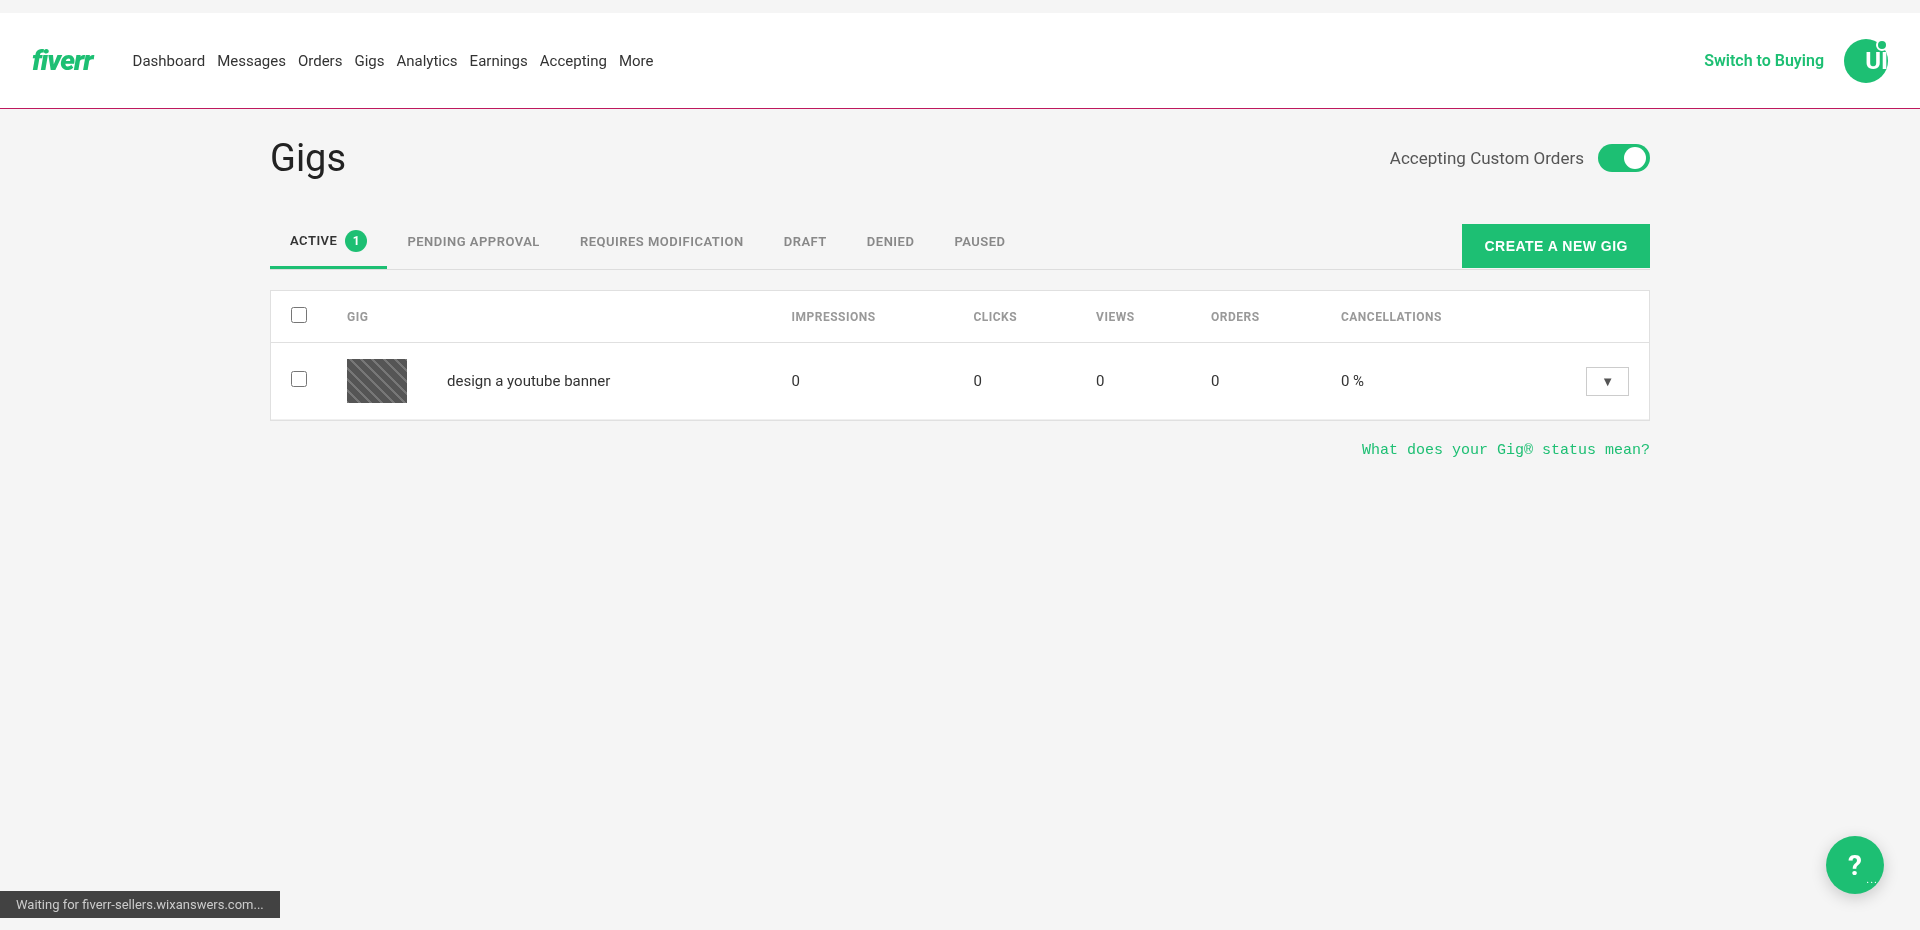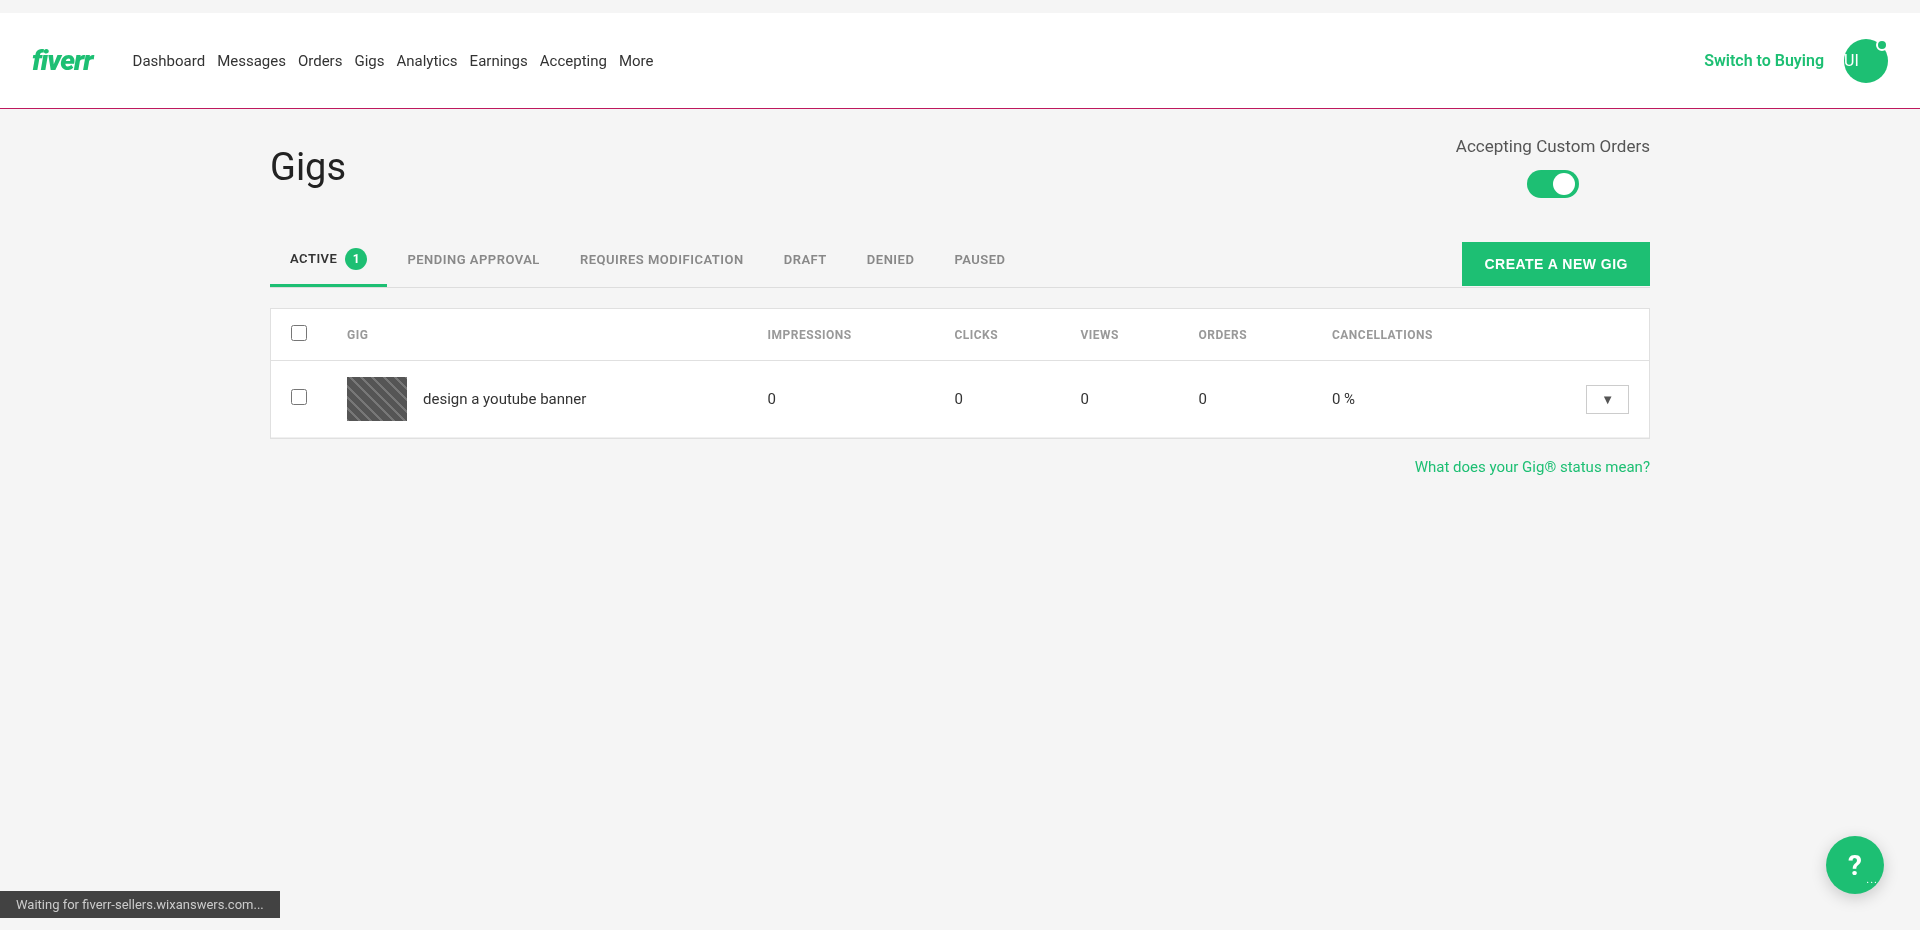--- a/index.html
+++ b/index.html
@@ -47,25 +47,25 @@
       font-weight: 600;
       cursor: pointer;
       text-decoration: none;
     }
     .avatar {
       width: 44px;
       height: 44px;
       border-radius: 50%;
       background: #1dbf73;
       color: #fff;
-      font-size: 16px;
-      font-weight: 400;
-      display: flex;
-      align-items: center;
-      justify-content: flex-start;
+      font-size: 24px;
+      font-weight: 700;
+      display: flex;
+      align-items: center;
+      justify-content: flex-end;
       position: relative;
       cursor: pointer;
     }
     .avatar-badge {
       position: absolute;
       top: 0;
       right: 0;
       width: 12px;
       height: 12px;
       background: #1dbf73;
@@ -89,21 +89,20 @@
     }
     .page-title {
       font-size: 38px;
       font-weight: 400;
       color: #222;
     }
     .custom-orders-toggle {
       display: flex;
       align-items: center;
       gap: 14px;
-      flex-direction: column;
     }
     .custom-orders-label {
       font-size: 17px;
       color: #555;
     }
     .toggle-switch {
       width: 52px;
       height: 28px;
       background: #1dbf73;
       border-radius: 14px;
@@ -264,20 +263,21 @@
         45deg,
         #777,
         #777 2px,
         #555 2px,
         #555 8px
       );
     }
     .gig-name {
       font-size: 15px;
       color: #333;
+      margin-left: 24px;
     }
     .action-dropdown {
       float: right;
       border: 1px solid #ccc;
       background: #fff;
       padding: 6px 14px;
       cursor: pointer;
       font-size: 13px;
       color: #555;
     }
@@ -289,20 +289,21 @@
     }
 
     
     .status-link {
       text-align: right;
       padding: 18px 0 0 0;
       font-size: 15px;
       color: #1dbf73;
       cursor: pointer;
       text-decoration: none;
+      font-family: Liberation Mono, monospace;
     }
 
     
     .status-bar {
       position: fixed;
       bottom: 12px;
       left: 0;
       background: rgba(50,50,50,0.92);
       color: #ccc;
       font-size: 13px;

